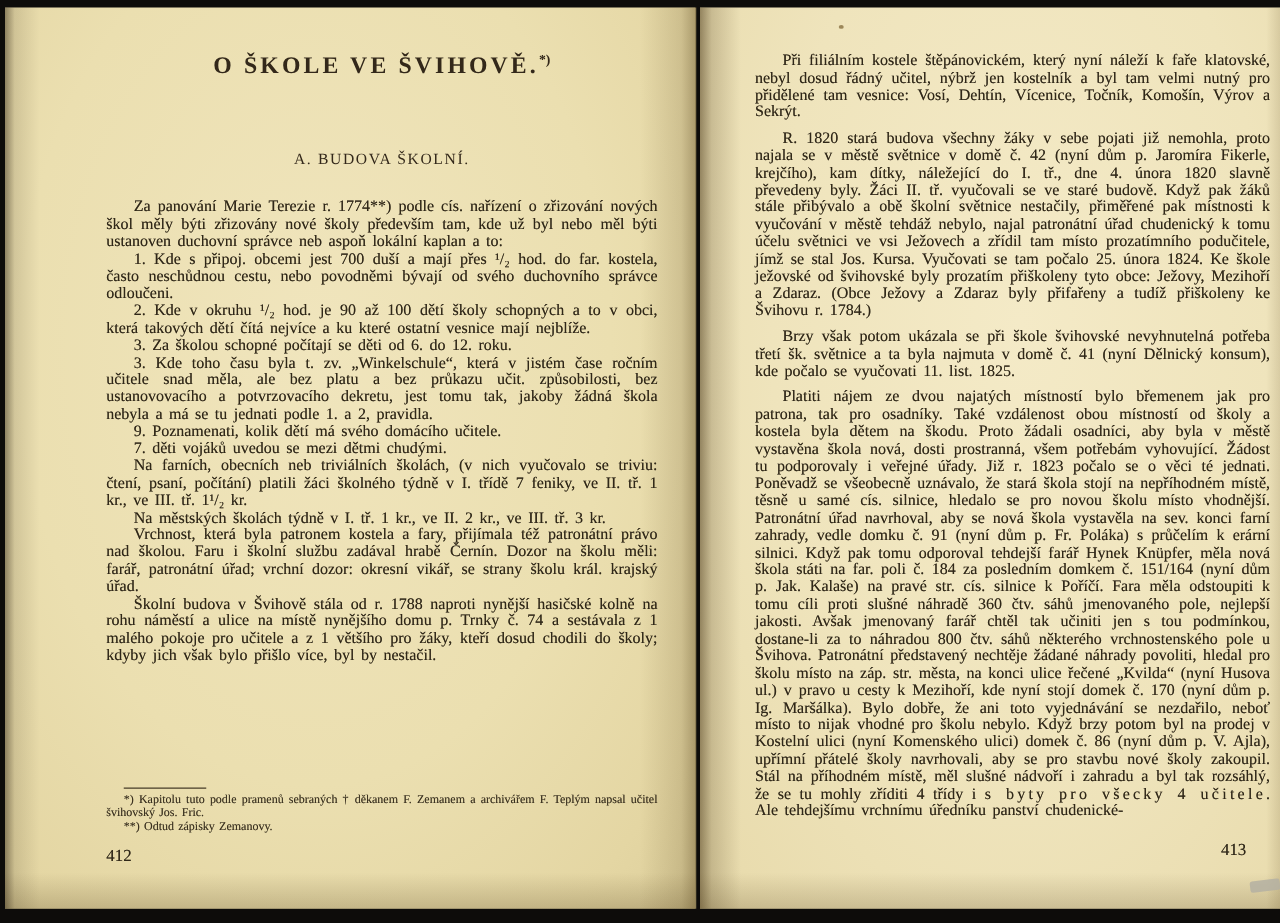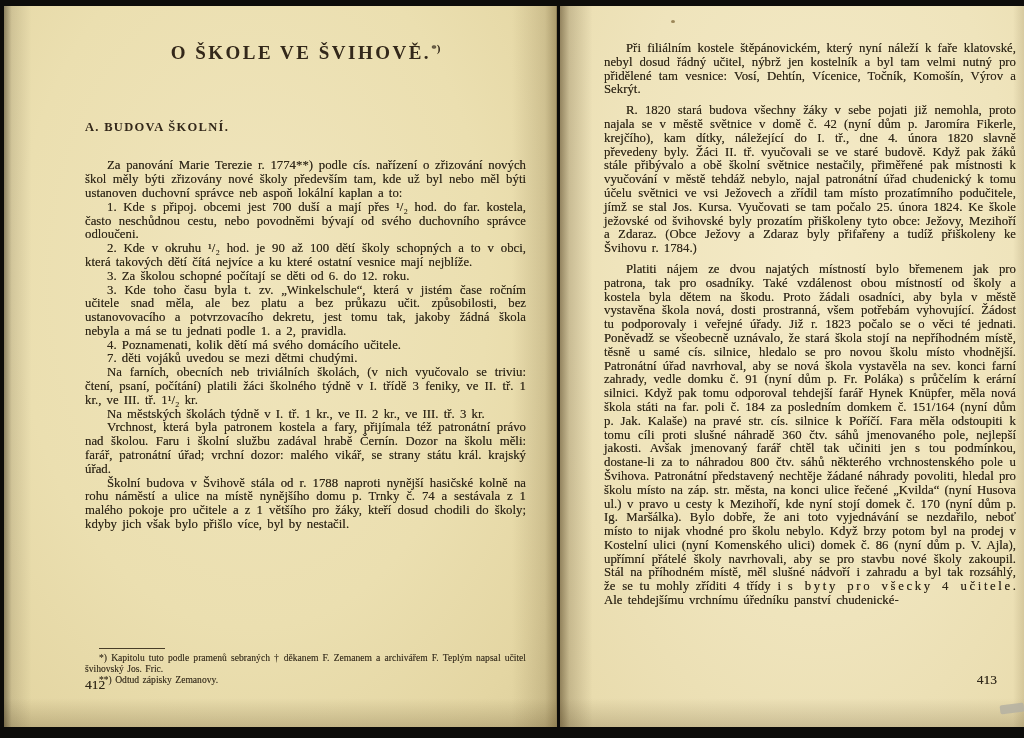--- a/index.html
+++ b/index.html
@@ -29,34 +29,34 @@
   }
   .inner-left{position:absolute;left:81px;top:0;width:441px;}
   .inner-right{position:absolute;left:44px;top:36px;width:412px;}
   .title{
     margin:36px 0 0 0;text-align:center;
     font-size:19px;font-weight:bold;letter-spacing:2.5px;
     color:#33281a;white-space:nowrap;
   }
   .title sup{font-size:11px;letter-spacing:0;}
   .section-heading{
-    margin:56px 0 0 0;text-align:left;
-    font-size:12.5px;font-weight:bold;letter-spacing:1.3px;
+    margin:56px 0 0 0;text-align:center;
+    font-size:12.5px;font-weight:normal;letter-spacing:1.3px;
     color:#33281a;
   }
   .body-text{margin-top:24px;}
   .para{
     margin:0;text-indent:22px;text-align:justify;
     font-size:12.8px;line-height:13.8px;word-spacing:2px;
     color:#2f2718;
     text-shadow:0 0 .4px rgba(47,39,24,.6);
   }
   .para.gap{margin-top:7px;}
   .spaced{letter-spacing:2.6px;}
-  .footnote-block{position:absolute;left:81px;top:642px;width:441px;}
+  .footnote-block{position:absolute;left:81px;top:624px;width:441px;}
   .fn-rule{width:66px;border-top:1.4px solid #473d28;margin:0 0 3px 14px;}
   .footnote{
     margin:0;font-size:9.6px;line-height:11px;text-indent:14px;
     text-align:justify;color:#39301f;word-spacing:1px;
     text-shadow:0 0 .3px rgba(57,48,31,.5);
   }
   .page-number{
     position:absolute;font-size:13.5px;color:#2f2718;
     text-shadow:0 0 .4px rgba(47,39,24,.6);
   }
@@ -75,40 +75,41 @@
   <div class="page page-left">
     <div class="inner-left">
       <h1 class="title"><span>O ŠKOLE VE ŠVIHOVĚ.</span><sup>*)</sup></h1>
       <h2 class="section-heading">A. BUDOVA ŠKOLNÍ.</h2>
       <div class="body-text">
           <p class="para">Za panování Marie Terezie r. 1774**) podle cís. nařízení o zřizování nových škol měly býti zřizovány nové školy především tam, kde už byl nebo měl býti ustanoven duchovní správce neb aspoň lokální kaplan a to:</p>
           <p class="para">1. Kde s připoj. obcemi jest 700 duší a mají přes ¹/₂ hod. do far. kostela, často neschůdnou cestu, nebo povodněmi bývají od svého duchovního správce odloučeni.</p>
           <p class="para">2. Kde v okruhu ¹/₂ hod. je 90 až 100 dětí školy schopných a to v obci, která takových dětí čítá nejvíce a ku které ostatní vesnice mají nejblíže.</p>
           <p class="para">3. Za školou schopné počítají se děti od 6. do 12. roku.</p>
           <p class="para">3. Kde toho času byla t. zv. „Winkelschule“, která v jistém čase ročním učitele snad měla, ale bez platu a bez průkazu učit. způsobilosti, bez ustanovovacího a potvrzovacího dekretu, jest tomu tak, jakoby žádná škola nebyla a má se tu jednati podle 1. a 2, pravidla.</p>
-          <p class="para">4. Poznamenati, kolik dětí má svého domácího učitele.</p>
+          <p class="para">9. Poznamenati, kolik dětí má svého domácího učitele.</p>
           <p class="para">7. děti vojáků uvedou se mezi dětmi chudými.</p>
-          <p class="para">Na farních, obecních neb triviálních školách, (v nich vyučovalo se triviu: čtení, psaní, počítání) platili žáci školného týdně v I. třídě 3 feniky, ve II. tř. 1 kr., ve III. tř. 1¹/₂ kr.</p>
+          <p class="para">Na farních, obecních neb triviálních školách, (v nich vyučovalo se triviu: čtení, psaní, počítání) platili žáci školného týdně v I. třídě 7 feniky, ve II. tř. 1 kr., ve III. tř. 1¹/₂ kr.</p>
           <p class="para">Na městských školách týdně v I. tř. 1 kr., ve II. 2 kr., ve III. tř. 3 kr.</p>
-          <p class="para">Vrchnost, která byla patronem kostela a fary, přijímala též patronátní právo nad školou. Faru i školní službu zadával hrabě Černín. Dozor na školu měli: farář, patronátní úřad; vrchní dozor: malého vikář, se strany státu král. krajský úřad.</p>
+          <p class="para">Vrchnost, která byla patronem kostela a fary, přijímala též patronátní právo nad školou. Faru i školní službu zadával hrabě Černín. Dozor na školu měli: farář, patronátní úřad; vrchní dozor: okresní vikář, se strany školu král. krajský úřad.</p>
           <p class="para">Školní budova v Švihově stála od r. 1788 naproti nynější hasičské kolně na rohu náměstí a ulice na místě nynějšího domu p. Trnky č. 74 a sestávala z 1 malého pokoje pro učitele a z 1 většího pro žáky, kteří dosud chodili do školy; kdyby jich však bylo přišlo více, byl by nestačil.</p>
         </div>
     </div>
     <div class="footnote-block">
       <div class="fn-rule"></div>
       <p class="footnote">*) Kapitolu tuto podle pramenů sebraných † děkanem F. Zemanem a archivářem F. Teplým napsal učitel švihovský Jos. Fric.</p>
       <p class="footnote">**) Odtud zápisky Zemanovy.</p>
     </div>
     <div class="page-number pn-left">412</div>
   </div>
 
   <div class="page page-right">
     <div class="speck"></div>
     <div class="inner-right">
         <p class="para">Při filiálním kostele štěpánovickém, který nyní náleží k faře klatovské, nebyl dosud řádný učitel, nýbrž jen kostelník a byl tam velmi nutný pro přidělené tam vesnice: Vosí, Dehtín, Vícenice, Točník, Komošín, Výrov a Sekrýt.</p>
         <p class="para gap">R. 1820 stará budova všechny žáky v sebe pojati již nemohla, proto najala se v městě světnice v domě č. 42 (nyní dům p. Jaromíra Fikerle, krejčího), kam dítky, náležející do I. tř., dne 4. února 1820 slavně převedeny byly. Žáci II. tř. vyučovali se ve staré budově. Když pak žáků stále přibývalo a obě školní světnice nestačily, přiměřené pak místnosti k vyučování v městě tehdáž nebylo, najal patronátní úřad chudenický k tomu účelu světnici ve vsi Ježovech a zřídil tam místo prozatímního podučitele, jímž se stal Jos. Kursa. Vyučovati se tam počalo 25. února 1824. Ke škole ježovské od švihovské byly prozatím přiškoleny tyto obce: Ježovy, Mezihoří a Zdaraz. (Obce Ježovy a Zdaraz byly přifařeny a tudíž přiškoleny ke Švihovu r. 1784.)</p>
+        <p class="para gap">Brzy však potom ukázala se při škole švihovské nevyhnutelná potřeba třetí šk. světnice a ta byla najmuta v domě č. 41 (nyní Dělnický konsum), kde počalo se vyučovati 11. list. 1825.</p>
         <p class="para gap"><span>Platiti nájem ze dvou najatých místností bylo břemenem jak pro patrona, tak pro osadníky. Také vzdálenost obou místností od školy a kostela byla dětem na škodu. Proto žádali osadníci, aby byla v městě vystavěna škola nová, dosti prostranná, všem potřebám vyhovující. Žádost tu podporovaly i veřejné úřady. Již r. 1823 počalo se o věci té jednati. Poněvadž se všeobecně uznávalo, že stará škola stojí na nepříhodném místě, těsně u samé cís. silnice, hledalo se pro novou školu místo vhodnější. Patronátní úřad navrhoval, aby se nová škola vystavěla na sev. konci farní zahrady, vedle domku č. 91 (nyní dům p. Fr. Poláka) s průčelím k erární silnici. Když pak tomu odporoval tehdejší farář Hynek Knüpfer, měla nová škola státi na far. poli č. 184 za posledním domkem č. 151/164 (nyní dům p. Jak. Kalaše) na pravé str. cís. silnice k Poříčí. Fara měla odstoupiti k tomu cíli proti slušné náhradě 360 čtv. sáhů jmenovaného pole, nejlepší jakosti. Avšak jmenovaný farář chtěl tak učiniti jen s tou podmínkou, dostane-li za to náhradou 800 čtv. sáhů některého vrchnostenského pole u Švihova. Patronátní představený nechtěje žádané náhrady povoliti, hledal pro školu místo na záp. str. města, na konci ulice řečené „Kvilda“ (nyní Husova ul.) v pravo u cesty k Mezihoří, kde nyní stojí domek č. 170 (nyní dům p. Ig. Maršálka). Bylo dobře, že ani toto vyjednávání se nezdařilo, neboť místo to nijak vhodné pro školu nebylo. Když brzy potom byl na prodej v Kostelní ulici (nyní Komenského ulici) domek č. 86 (nyní dům p. V. Ajla), upřímní přátelé školy navrhovali, aby se pro stavbu nové školy zakoupil. Stál na příhodném místě, měl slušné nádvoří i zahradu a byl tak rozsáhlý, že se tu mohly zříditi 4 třídy i </span><span class="spaced">s byty pro všecky 4 učitele</span><span>. Ale tehdejšímu vrchnímu úředníku panství chudenické-</span></p>
       </div>
     <div class="page-number pn-right">413</div>
   </div>
 
   <div class="corner-notch"></div>
 </div>
 
 </body></html>

